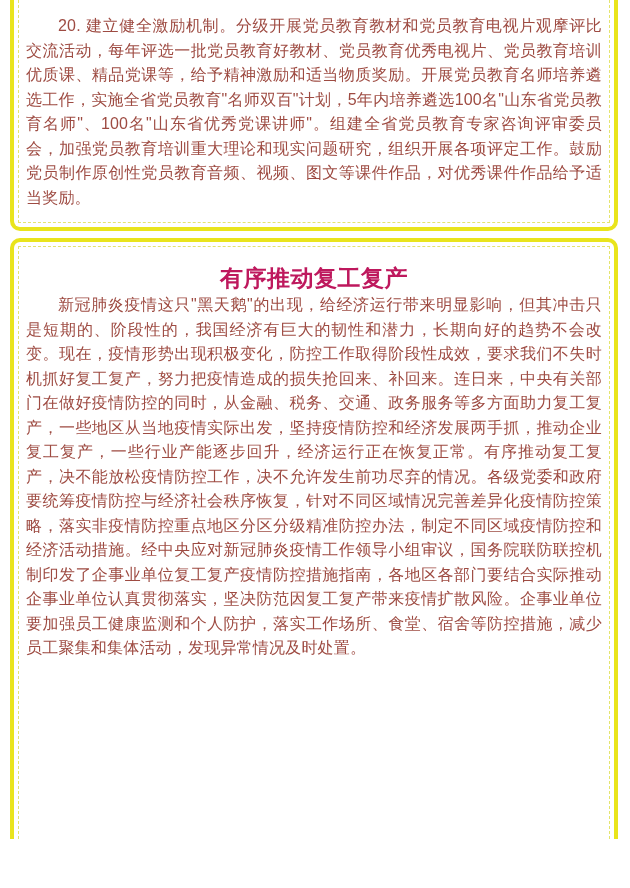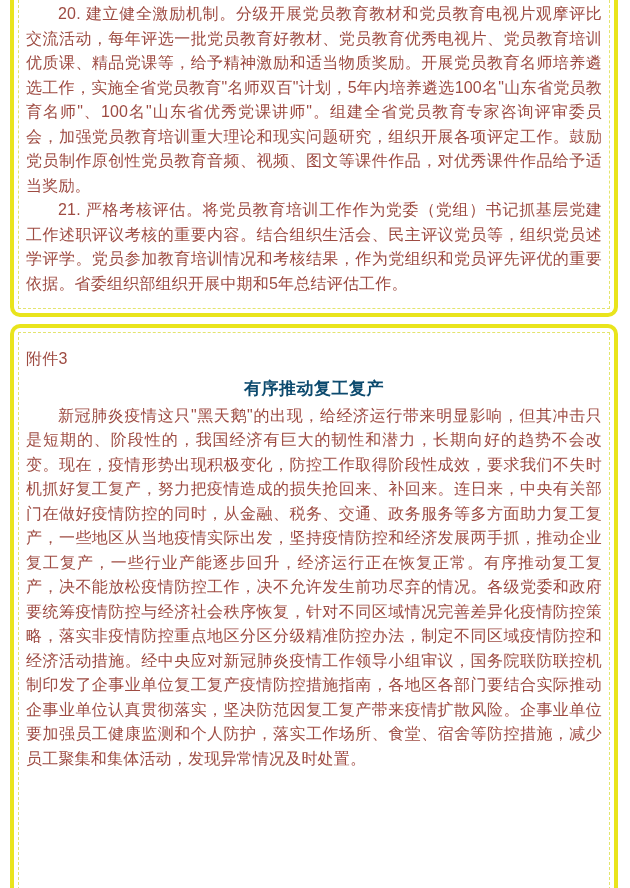--- a/index.html
+++ b/index.html
@@ -34,21 +34,21 @@
   }
   
   .card-top-cut {
     border-top: none;
     border-top-left-radius: 0;
     border-top-right-radius: 0;
     padding-top: 0;
   }
   .card-top-cut .card-inner {
     border-top: none;
-    padding-top: 2px;
+    padding-top: 14px;
   }
   
   .card-bottom-cut {
     margin-top: 7px;
     border-bottom: none;
     border-bottom-left-radius: 0;
     border-bottom-right-radius: 0;
     padding-bottom: 0;
     height: 601px;
     overflow: hidden;
@@ -68,41 +68,39 @@
     text-align: justify;
     text-indent: 2em;
     letter-spacing: 0.2px;
     word-break: break-all;
   }
   p.attachment-label {
     text-indent: 0;
   }
   h2.attachment-title {
     margin: 4px 0 2px 0;
-    color: #0c4a6e;
-    font-size: 17px;
+    color: #be185d;
+    font-size: 23px;
     line-height: 26px;
     font-weight: bold;
     text-align: center;
     letter-spacing: 0.5px;
   }
 </style>
 </head>
 <body>
 
 <div class="page">
 
   <section class="card card-top-cut doc-text">
     <div class="card-inner">
       <p>20. 建立健全激励机制。分级开展党员教育教材和党员教育电视片观摩评比交流活动，每年评选一批党员教育好教材、党员教育优秀电视片、党员教育培训优质课、精品党课等，给予精神激励和适当物质奖励。开展党员教育名师培养遴选工作，实施全省党员教育"名师双百"计划，5年内培养遴选100名"山东省党员教育名师"、100名"山东省优秀党课讲师"。组建全省党员教育专家咨询评审委员会，加强党员教育培训重大理论和现实问题研究，组织开展各项评定工作。鼓励党员制作原创性党员教育音频、视频、图文等课件作品，对优秀课件作品给予适当奖励。</p>
-      <p>21. 严格考核评估。将党员教育培训工作作为党委（党组）书记抓基层党建工作述职评议考核的重要内容。结合组织生活会、民主评议党员等，组织党员述学评学。党员参加教育培训情况和考核结果，作为党组织和党员评先评优的重要依据。省委组织部组织开展中期和5年总结评估工作。</p>
     </div>
   </section>
 
   <section class="card card-bottom-cut doc-text">
     <div class="card-inner">
-      <p class="attachment-label">附件3</p>
       <h2 class="attachment-title">有序推动复工复产</h2>
       <p>新冠肺炎疫情这只"黑天鹅"的出现，给经济运行带来明显影响，但其冲击只是短期的、阶段性的，我国经济有巨大的韧性和潜力，长期向好的趋势不会改变。现在，疫情形势出现积极变化，防控工作取得阶段性成效，要求我们不失时机抓好复工复产，努力把疫情造成的损失抢回来、补回来。连日来，中央有关部门在做好疫情防控的同时，从金融、税务、交通、政务服务等多方面助力复工复产，一些地区从当地疫情实际出发，坚持疫情防控和经济发展两手抓，推动企业复工复产，一些行业产能逐步回升，经济运行正在恢复正常。有序推动复工复产，决不能放松疫情防控工作，决不允许发生前功尽弃的情况。各级党委和政府要统筹疫情防控与经济社会秩序恢复，针对不同区域情况完善差异化疫情防控策略，落实非疫情防控重点地区分区分级精准防控办法，制定不同区域疫情防控和经济活动措施。经中央应对新冠肺炎疫情工作领导小组审议，国务院联防联控机制印发了企事业单位复工复产疫情防控措施指南，各地区各部门要结合实际推动企事业单位认真贯彻落实，坚决防范因复工复产带来疫情扩散风险。企事业单位要加强员工健康监测和个人防护，落实工作场所、食堂、宿舍等防控措施，减少员工聚集和集体活动，发现异常情况及时处置。</p>
     </div>
   </section>
 
 </div>
 
 </body></html>

